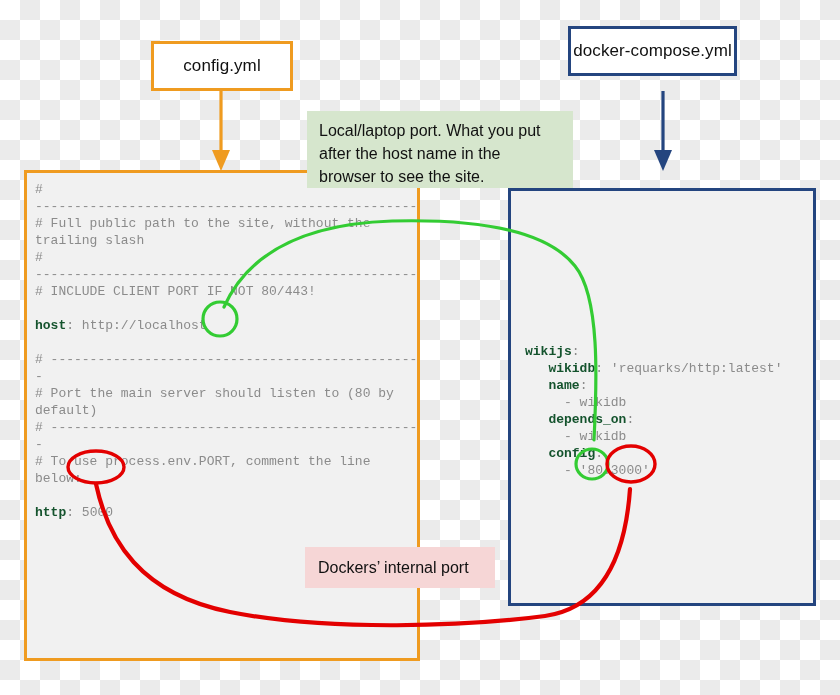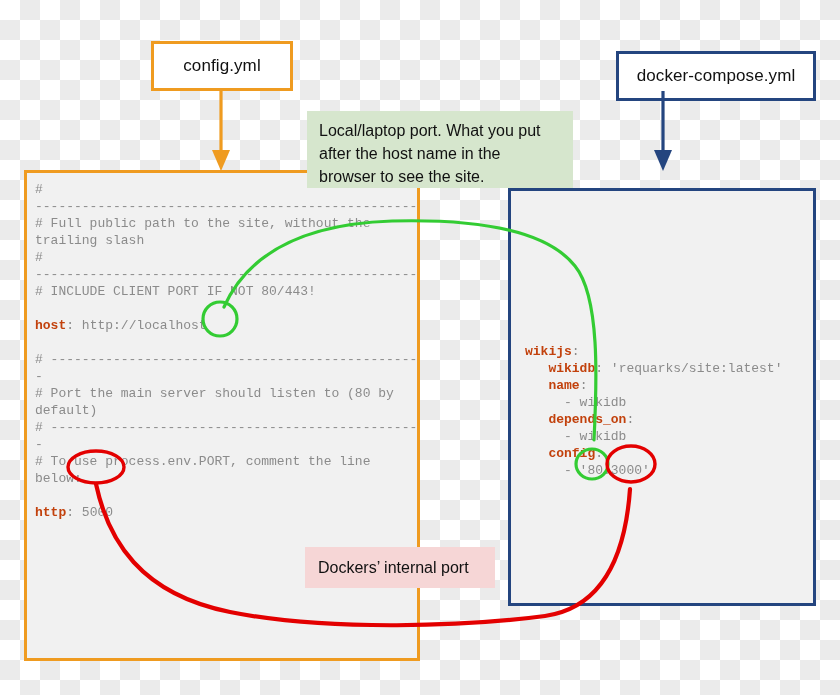--- a/index.html
+++ b/index.html
@@ -40,24 +40,23 @@
     font-size: 17px;
     color: #111111;
     letter-spacing: .1px;
   }
   #config-label {
     left: 151px; top: 41px;
     width: 142px; height: 50px;
     border: 3px solid #ef9b20;
   }
   #compose-label {
-    left: 568px; top: 51px;
-    width: 200px; height: 50px;
+    left: 568px; top: 26px;
+    width: 169px; height: 50px;
     border: 3px solid #24457f;
-    margin-left: 48px;
   }
 
   
   .code-panel {
     position: absolute;
     box-sizing: border-box;
     background: #f1f1f1;
     overflow: hidden;
   }
   #config-panel {
@@ -82,21 +81,21 @@
   #config-code {
     left: 8px; top: 8px;
     width: 384px;
   }
   #compose-code {
     left: 14px; top: 152px;
     width: 290px;
     white-space: pre;
   }
   .code b {
-    color: #c2410c;
+    color: #14532d;
     font-weight: bold;
   }
   .code .sep { letter-spacing: 0; }
   .blank { display: block; height: 17px; }
 
   
   .callout {
     position: absolute;
     box-sizing: border-box;
     font-size: 16px;
@@ -149,21 +148,21 @@
 <span class="blank"></span><b>host</b>: <span>http://localhost</span>
 <span class="blank"></span># ------------------------------------------------
 # Port the main server should listen to (80 by default)
 # ------------------------------------------------
 # To use process.env.PORT, comment the line below:
 <span class="blank"></span><b>http</b>: <span>5000</span></div>
   </div>
 
   <div class="code-panel" id="compose-panel">
     <div class="code" id="compose-code"><b>wikijs</b>:
-   <b>wikidb</b>: <span>'requarks/site:latest'</span>
+   <b>wikidb</b>: <span>'requarks/http:latest'</span>
    <b>name</b>:
      - <span>wikidb</span>
    <b>depends_on</b>:
      - <span>wikidb</span>
    <b>config</b>:
      - <span>'80:3000'</span></div>
   </div>
 
   <div class="callout" id="pink-callout">
     <span>Dockers’ internal port</span>

